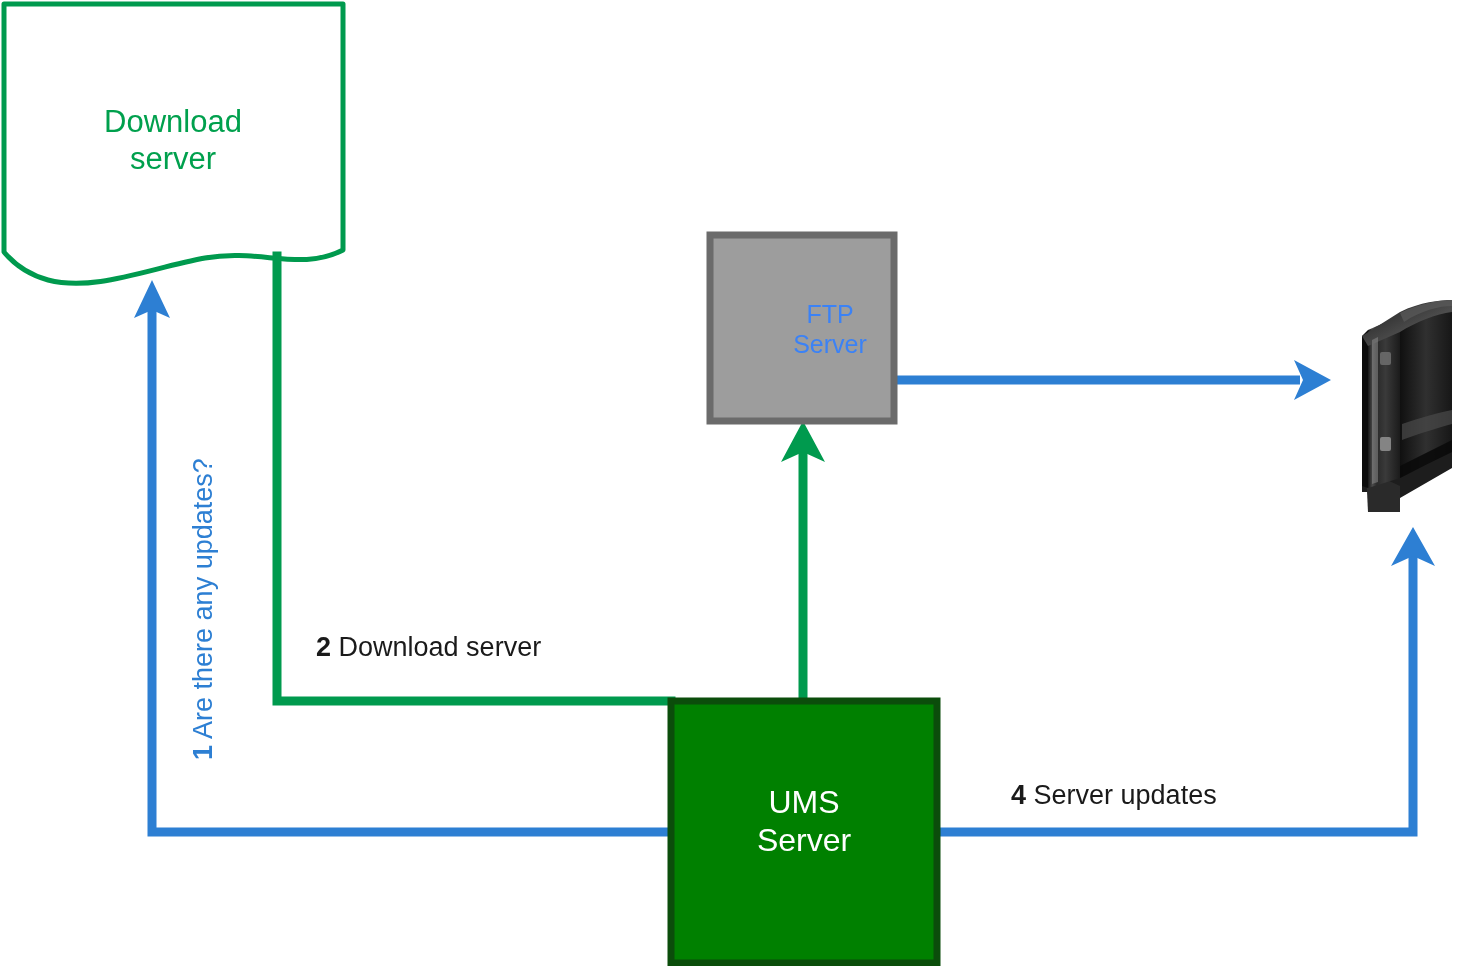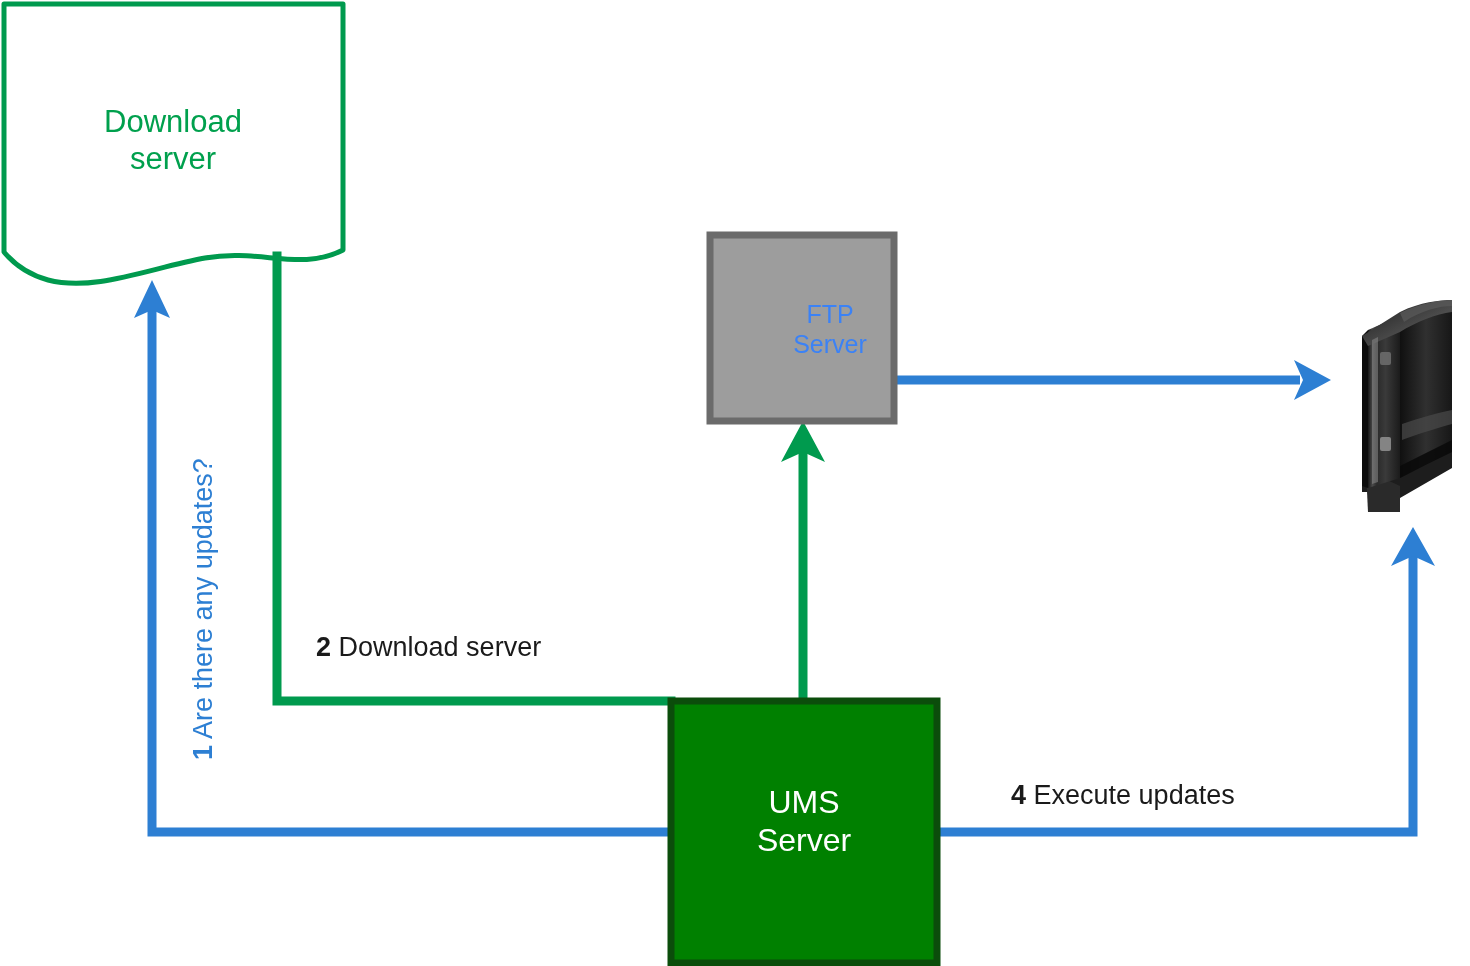--- a/index.html
+++ b/index.html
@@ -204,16 +204,16 @@
   </div>
 
   <div class="edge-label" id="label-step-2">
     <span class="num">2</span>
     <span>Download server</span>
   </div>
 
 
   <div class="edge-label" id="label-step-4">
     <span class="num">4</span>
-    <span>Execute updates</span>
+    <span>Server updates</span>
   </div>
 
 </div>
 
 </body></html>

